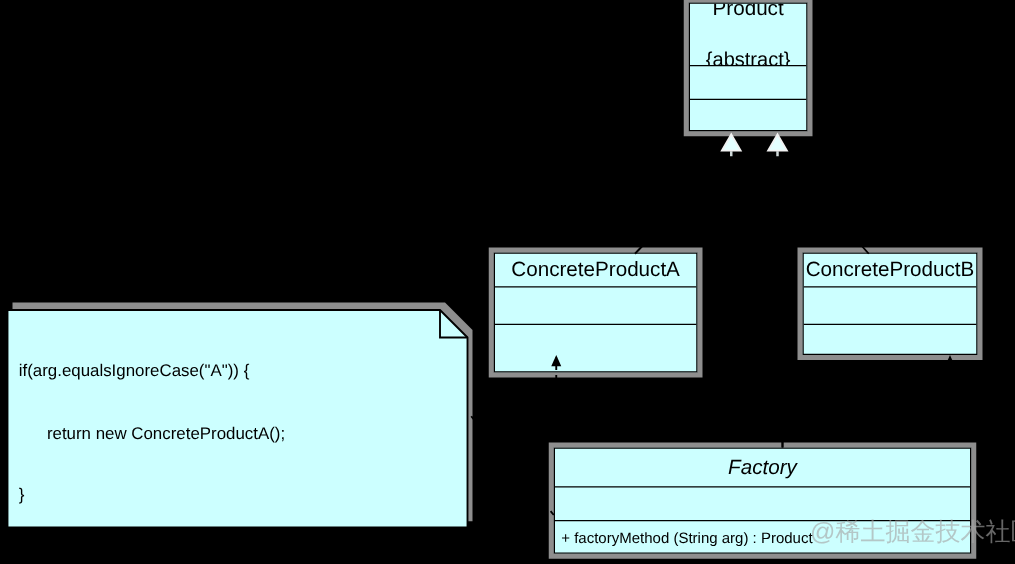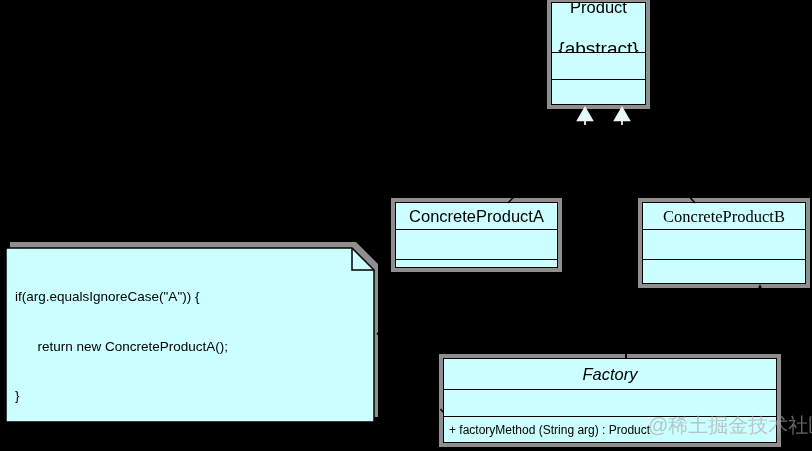--- a/index.html
+++ b/index.html
@@ -10,21 +10,21 @@
   
   .uml-class{
     position:absolute;box-sizing:border-box;background:#ccffff;
     border:1.5px solid #000;outline:4px solid #8e8e8e;
     display:flex;flex-direction:column;
   }
   .c-title{
     display:flex;flex-direction:column;align-items:center;justify-content:center;
     font-size:16.5px;line-height:21px;white-space:nowrap;overflow:hidden;
   }
-  .c-stereotype{font-size:19px;}
+  .c-stereotype{font-size:16px;}
   .c-comp{border-top:1.5px solid #000;}
   .c-op{
     display:flex;align-items:center;padding-left:5px;
     font-size:12px;white-space:nowrap;overflow:hidden;
   }
   
   #note-text{
     position:absolute;left:6px;top:248px;width:366px;height:174px;
     padding:8px 0 0 9px;box-sizing:border-box;
     font-size:13.5px;line-height:16.5px;white-space:pre;z-index:3;
@@ -48,29 +48,29 @@
 
   <div class="uml-class" style="left:551px;top:2px;width:95px;height:103px;">
     <div class="c-title" style="height:49px;gap:20px;">
       <span>Product</span>
       <span class="c-stereotype">{abstract}</span>
     </div>
     <div class="c-comp" style="height:26px;"></div>
     <div class="c-comp" style="flex:1;"></div>
   </div>
 
-  <div class="uml-class" style="left:395px;top:202px;width:163px;height:66px;">
+  <div class="uml-class" style="left:395px;top:202px;width:163px;height:96px;">
     <div class="c-title" style="height:26px;">
       <span>ConcreteProductA</span>
     </div>
     <div class="c-comp" style="height:29px;"></div>
     <div class="c-comp" style="flex:1;"></div>
   </div>
 
-  <div class="uml-class" style="left:642px;top:202px;width:164px;height:82px;font-family:Liberation Serif, serif;">
+  <div class="uml-class" style="left:642px;top:202px;width:140px;height:82px;">
     <div class="c-title" style="height:26px;">
       <span>ConcreteProductB</span>
     </div>
     <div class="c-comp" style="height:29px;"></div>
     <div class="c-comp" style="flex:1;"></div>
   </div>
 
   <div class="uml-class" style="left:443px;top:358px;width:334px;height:85px;">
     <div class="c-title" style="height:30px;font-style:italic;">
       <span>Factory</span>

